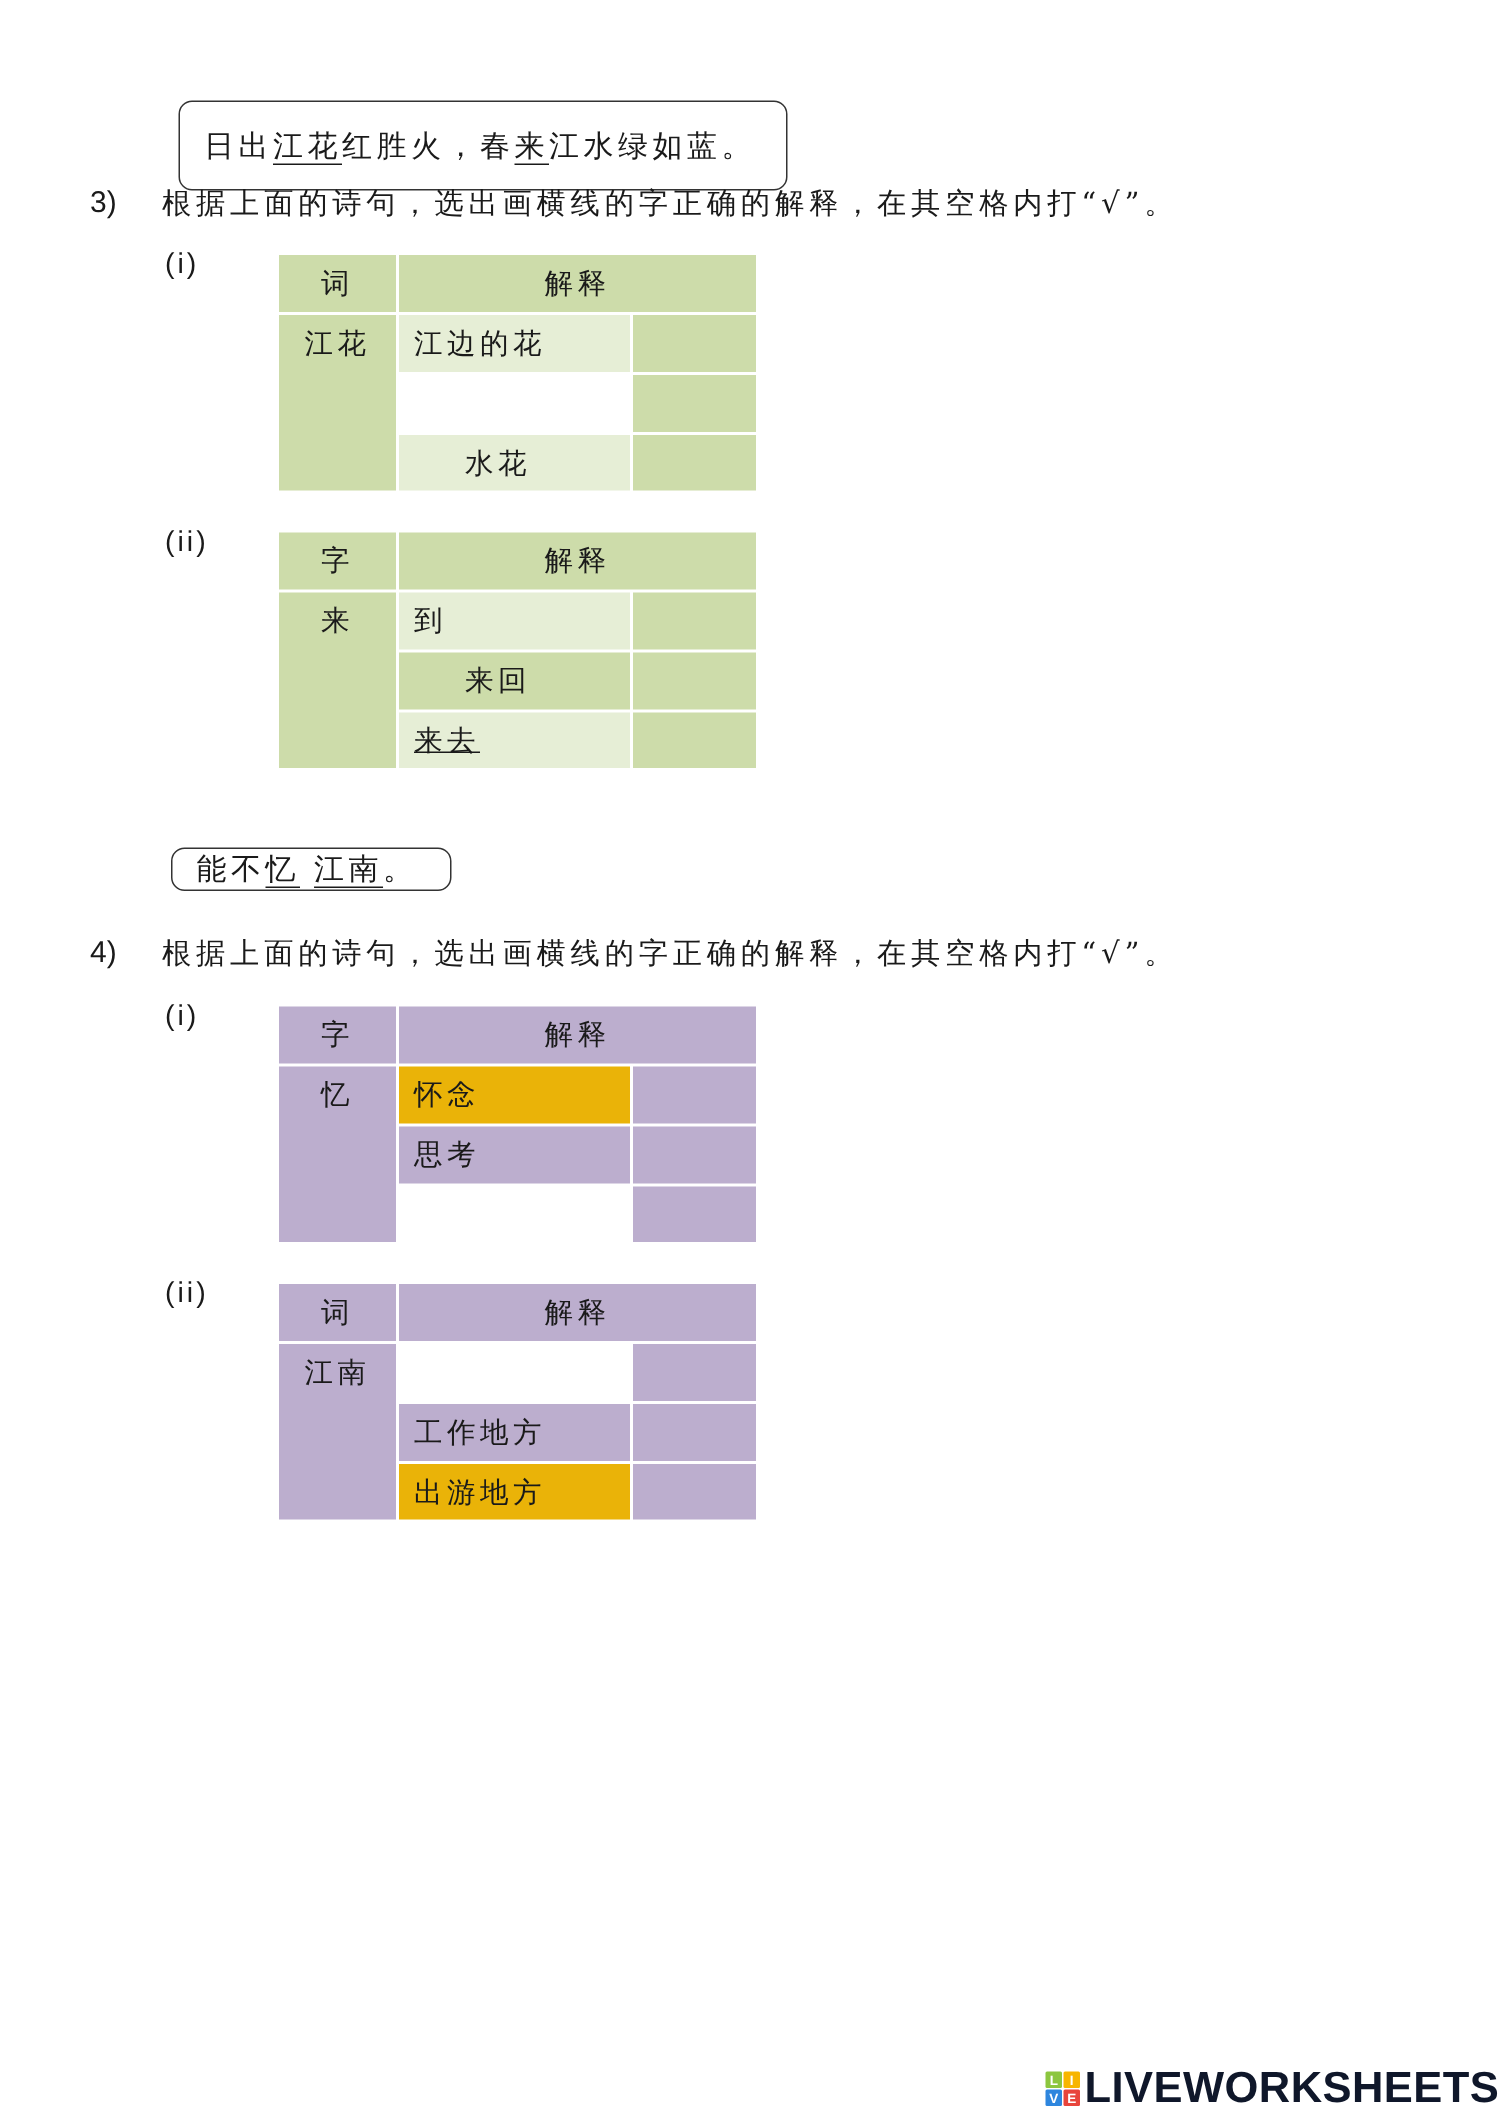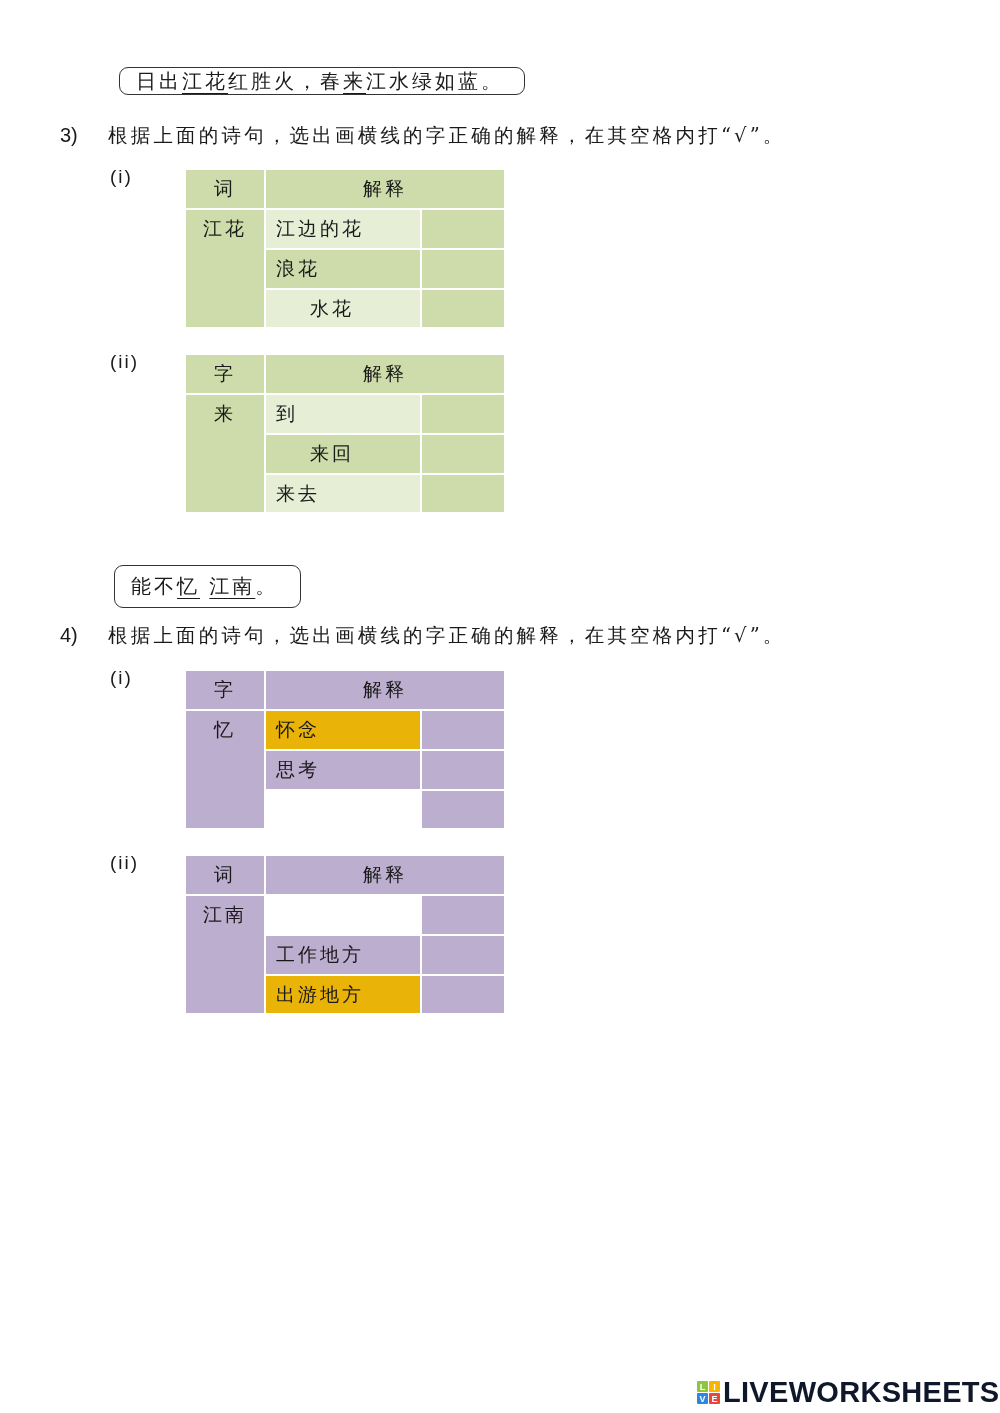--- a/index.html
+++ b/index.html
@@ -50,60 +50,59 @@
     display: flex; align-items: center; justify-content: center; border-radius: 1px;
   }
   .logo-text {
     font-family: "Liberation Sans", sans-serif; font-weight: bold; font-size: 29px;
     color: #0f172a; letter-spacing: 0.3px; line-height: 1;
   }
 </style>
 </head>
 <body>
 
-<div class="poem-box" style="left:119px; top:67px; width:406px; height:28px;">
+<div class="poem-box" style="left:119px; top:67px; width:406px; height:60px;">
   <span>日出</span>
     <span class="u">江花</span>
     <span>红胜火，春</span>
     <span class="u">来</span>
     <span>江水绿如蓝。</span>
 </div>
 
 <div class="q-line" style="top:122px;">
   <span class="q-num">3)</span>
   <span>根据上面的诗句，选出画横线的字正确的解释，在其空格内打“√”。</span>
 </div>
 
 <div class="sub-label" style="top:166px;">(i)</div>
 <div class="wt green" style="top:170px;">
   <div class="cell hdr-word">词</div>
   <div class="cell hdr-expl">解释</div>
   <div class="cell word" style="grid-column:1;">江花</div>
   <div class="cell opt light" style="grid-column:2; grid-row:2;">江边的花</div>
   <div class="cell ans" style="grid-column:3; grid-row:2;"></div>
-  <div class="cell opt" style="grid-column:2; grid-row:3;">浪花</div>
   <div class="cell ans" style="grid-column:3; grid-row:3;"></div>
   <div class="cell opt light" style="grid-column:2; grid-row:4;padding-left:44px;">水花</div>
   <div class="cell ans" style="grid-column:3; grid-row:4;"></div>
 </div>
 
 <div class="sub-label" style="top:351px;">(ii)</div>
 <div class="wt green" style="top:355px;">
   <div class="cell hdr-word">字</div>
   <div class="cell hdr-expl">解释</div>
   <div class="cell word" style="grid-column:1;">来</div>
   <div class="cell opt light" style="grid-column:2; grid-row:2;">到</div>
   <div class="cell ans" style="grid-column:3; grid-row:2;"></div>
   <div class="cell opt" style="grid-column:2; grid-row:3;padding-left:44px;">来回</div>
   <div class="cell ans" style="grid-column:3; grid-row:3;"></div>
-  <div class="cell opt light" style="grid-column:2; grid-row:4;">来去</div>
+  <div class="cell opt light" style="grid-column:2; grid-row:4;text-decoration:underline;">来去</div>
   <div class="cell ans" style="grid-column:3; grid-row:4;"></div>
 </div>
 
-<div class="poem-box" style="left:114px; top:565px; width:187px; height:43px; white-space:pre;">
+<div class="poem-box" style="left:114px; top:565px; width:187px; height:29px; white-space:pre;">
   <span>能不</span><span class="u">忆</span><span> </span><span class="u">江南</span><span>。</span>
 </div>
 
 <div class="q-line" style="top:622px;">
   <span class="q-num">4)</span>
   <span>根据上面的诗句，选出画横线的字正确的解释，在其空格内打“√”。</span>
 </div>
 
 <div class="sub-label" style="top:667px;">(i)</div>
 <div class="wt purple" style="top:671px;">

